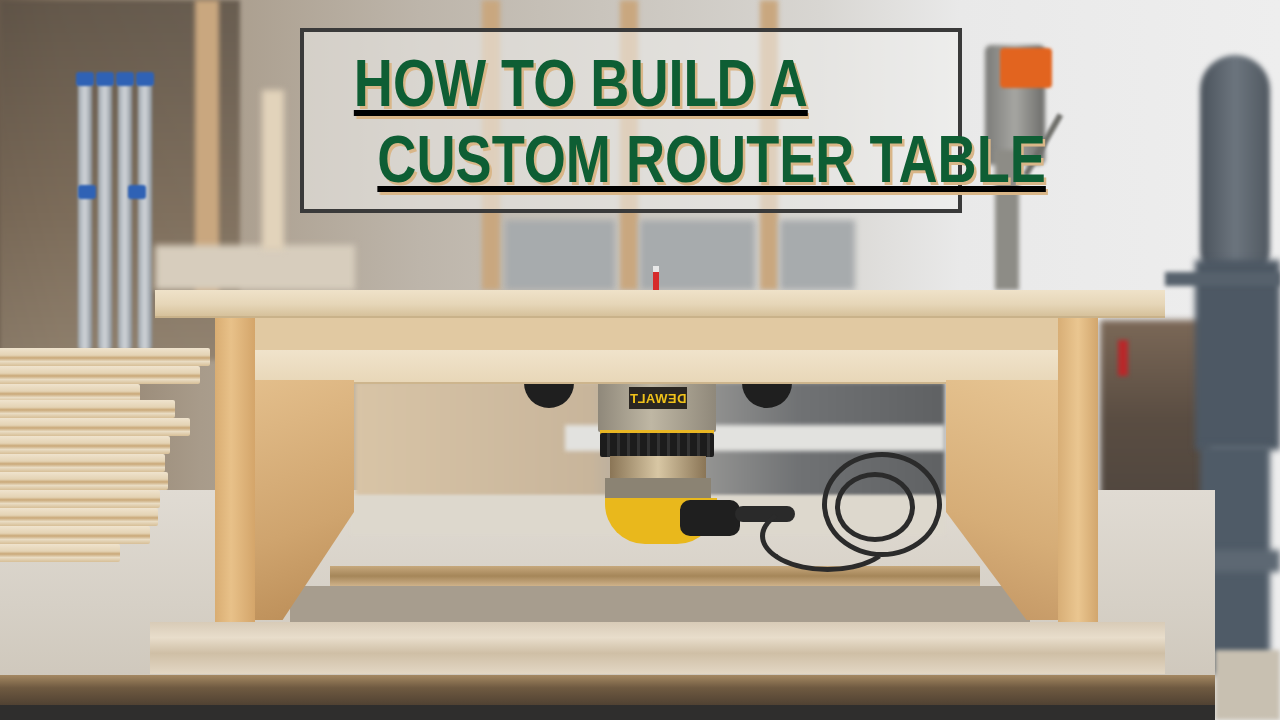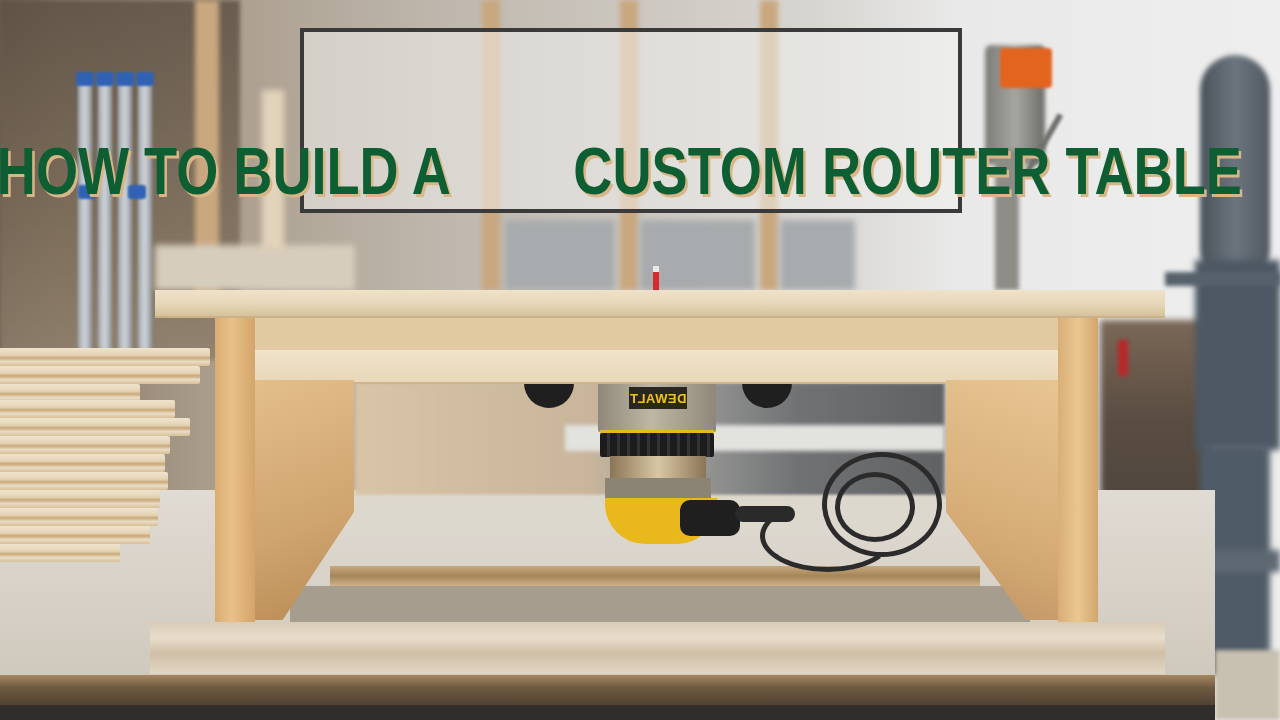--- a/index.html
+++ b/index.html
@@ -66,21 +66,21 @@
   .router-base-metal { left:605px; top:478px; width:106px; height:22px; background:#8b8373; }
   .router-yellow { left:605px; top:498px; width:112px; height:46px; background:#e9b81c; border-radius:0 0 40px 40px; }
   .router-cord-plug { left:680px; top:500px; width:60px; height:36px; background:#1f1f1f; border-radius:10px; }
   .router-cord-sleeve { left:735px; top:506px; width:60px; height:16px; background:#2a2a2a; border-radius:8px; }
   .cord-coil { border:5px solid #2b2b2b; border-radius:50%; }
 
   .router-bit { left:653px; top:270px; width:6px; height:20px; background:#d62b2b; }
   .router-bit-tip { left:653px; top:266px; width:6px; height:6px; background:#e8e8e8; }
 
   
-  .title-box { left:300px; top:28px; width:662px; height:185px; box-sizing:border-box; border:4px solid #3a3a3a; background:rgba(240,240,238,.55); display:flex; flex-direction:row; align-items:flex-end; justify-content:center; }
+  .title-box { left:300px; top:28px; width:662px; height:185px; box-sizing:border-box; border:4px solid #3a3a3a; background:rgba(240,240,238,.55); display:flex; flex-direction:column; align-items:flex-start; justify-content:center;text-decoration:underline; }
   .title-line { color:#0e5e34; font-family:"Liberation Sans", sans-serif; font-weight:bold; font-size:66px; line-height:76px; letter-spacing:0px; text-shadow:3px 3px 0 #d9b688; transform:scaleX(0.82); white-space:nowrap; }
 </style>
 </head>
 <body>
 
 <div class="scene">
 
   <div class="abs bg-wall"></div>
   <div class="abs bg-dark-left"></div>
   <div class="abs post" style="left:195px;top:0;width:24px;height:300px;"></div>

